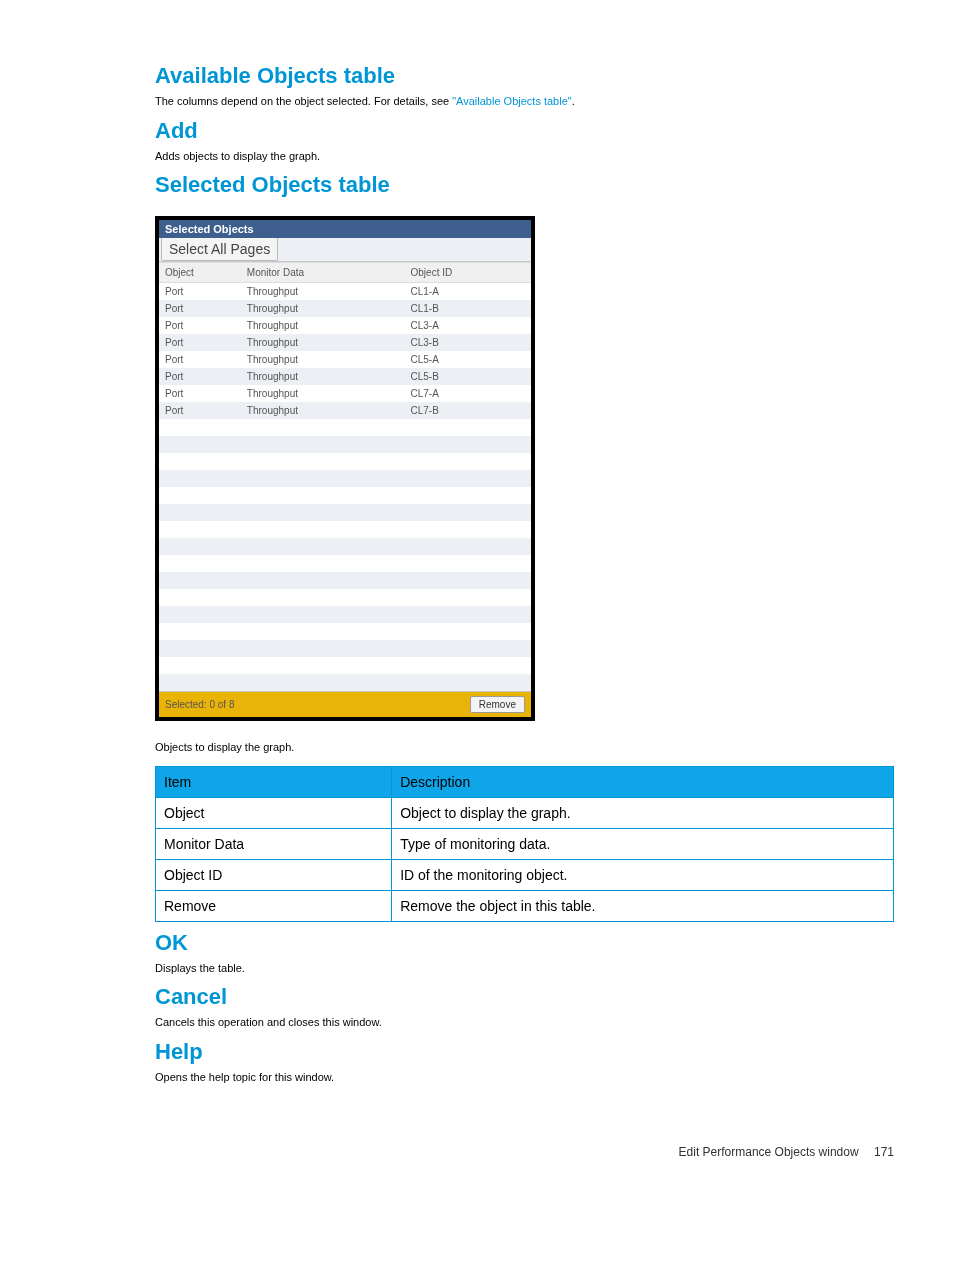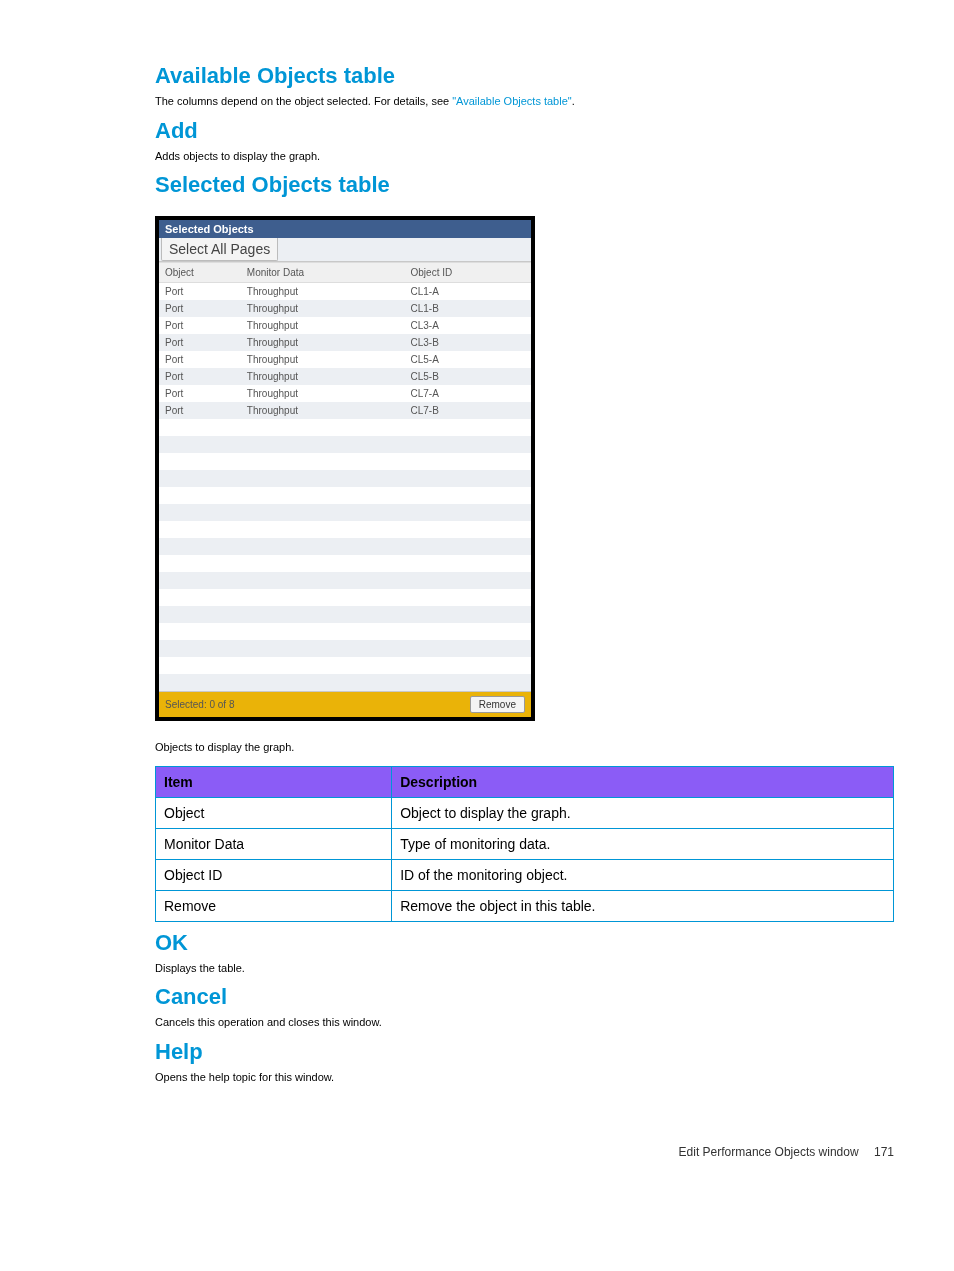--- a/index.html
+++ b/index.html
@@ -100,22 +100,22 @@
     margin: 10px 0 6px 0;
     border: 1px solid #0096d6;
   }
   .desc-table th, .desc-table td {
     border: 1px solid #0096d6;
     padding: 7px 8px;
     font-size: 14px;
     text-align: left;
   }
   .desc-table th {
-    background: #8b5cf6;
-    font-weight: bold;
+    background: #0ea5e9;
+    font-weight: normal;
     margin-left: 35px;
   }
   .col-item { width: 32%; }
   .page-footer {
     margin-top: 60px;
     text-align: right;
     font-size: 12px;
     color: #333;
   }
   .page-footer .pnum { margin-left: 12px; }

